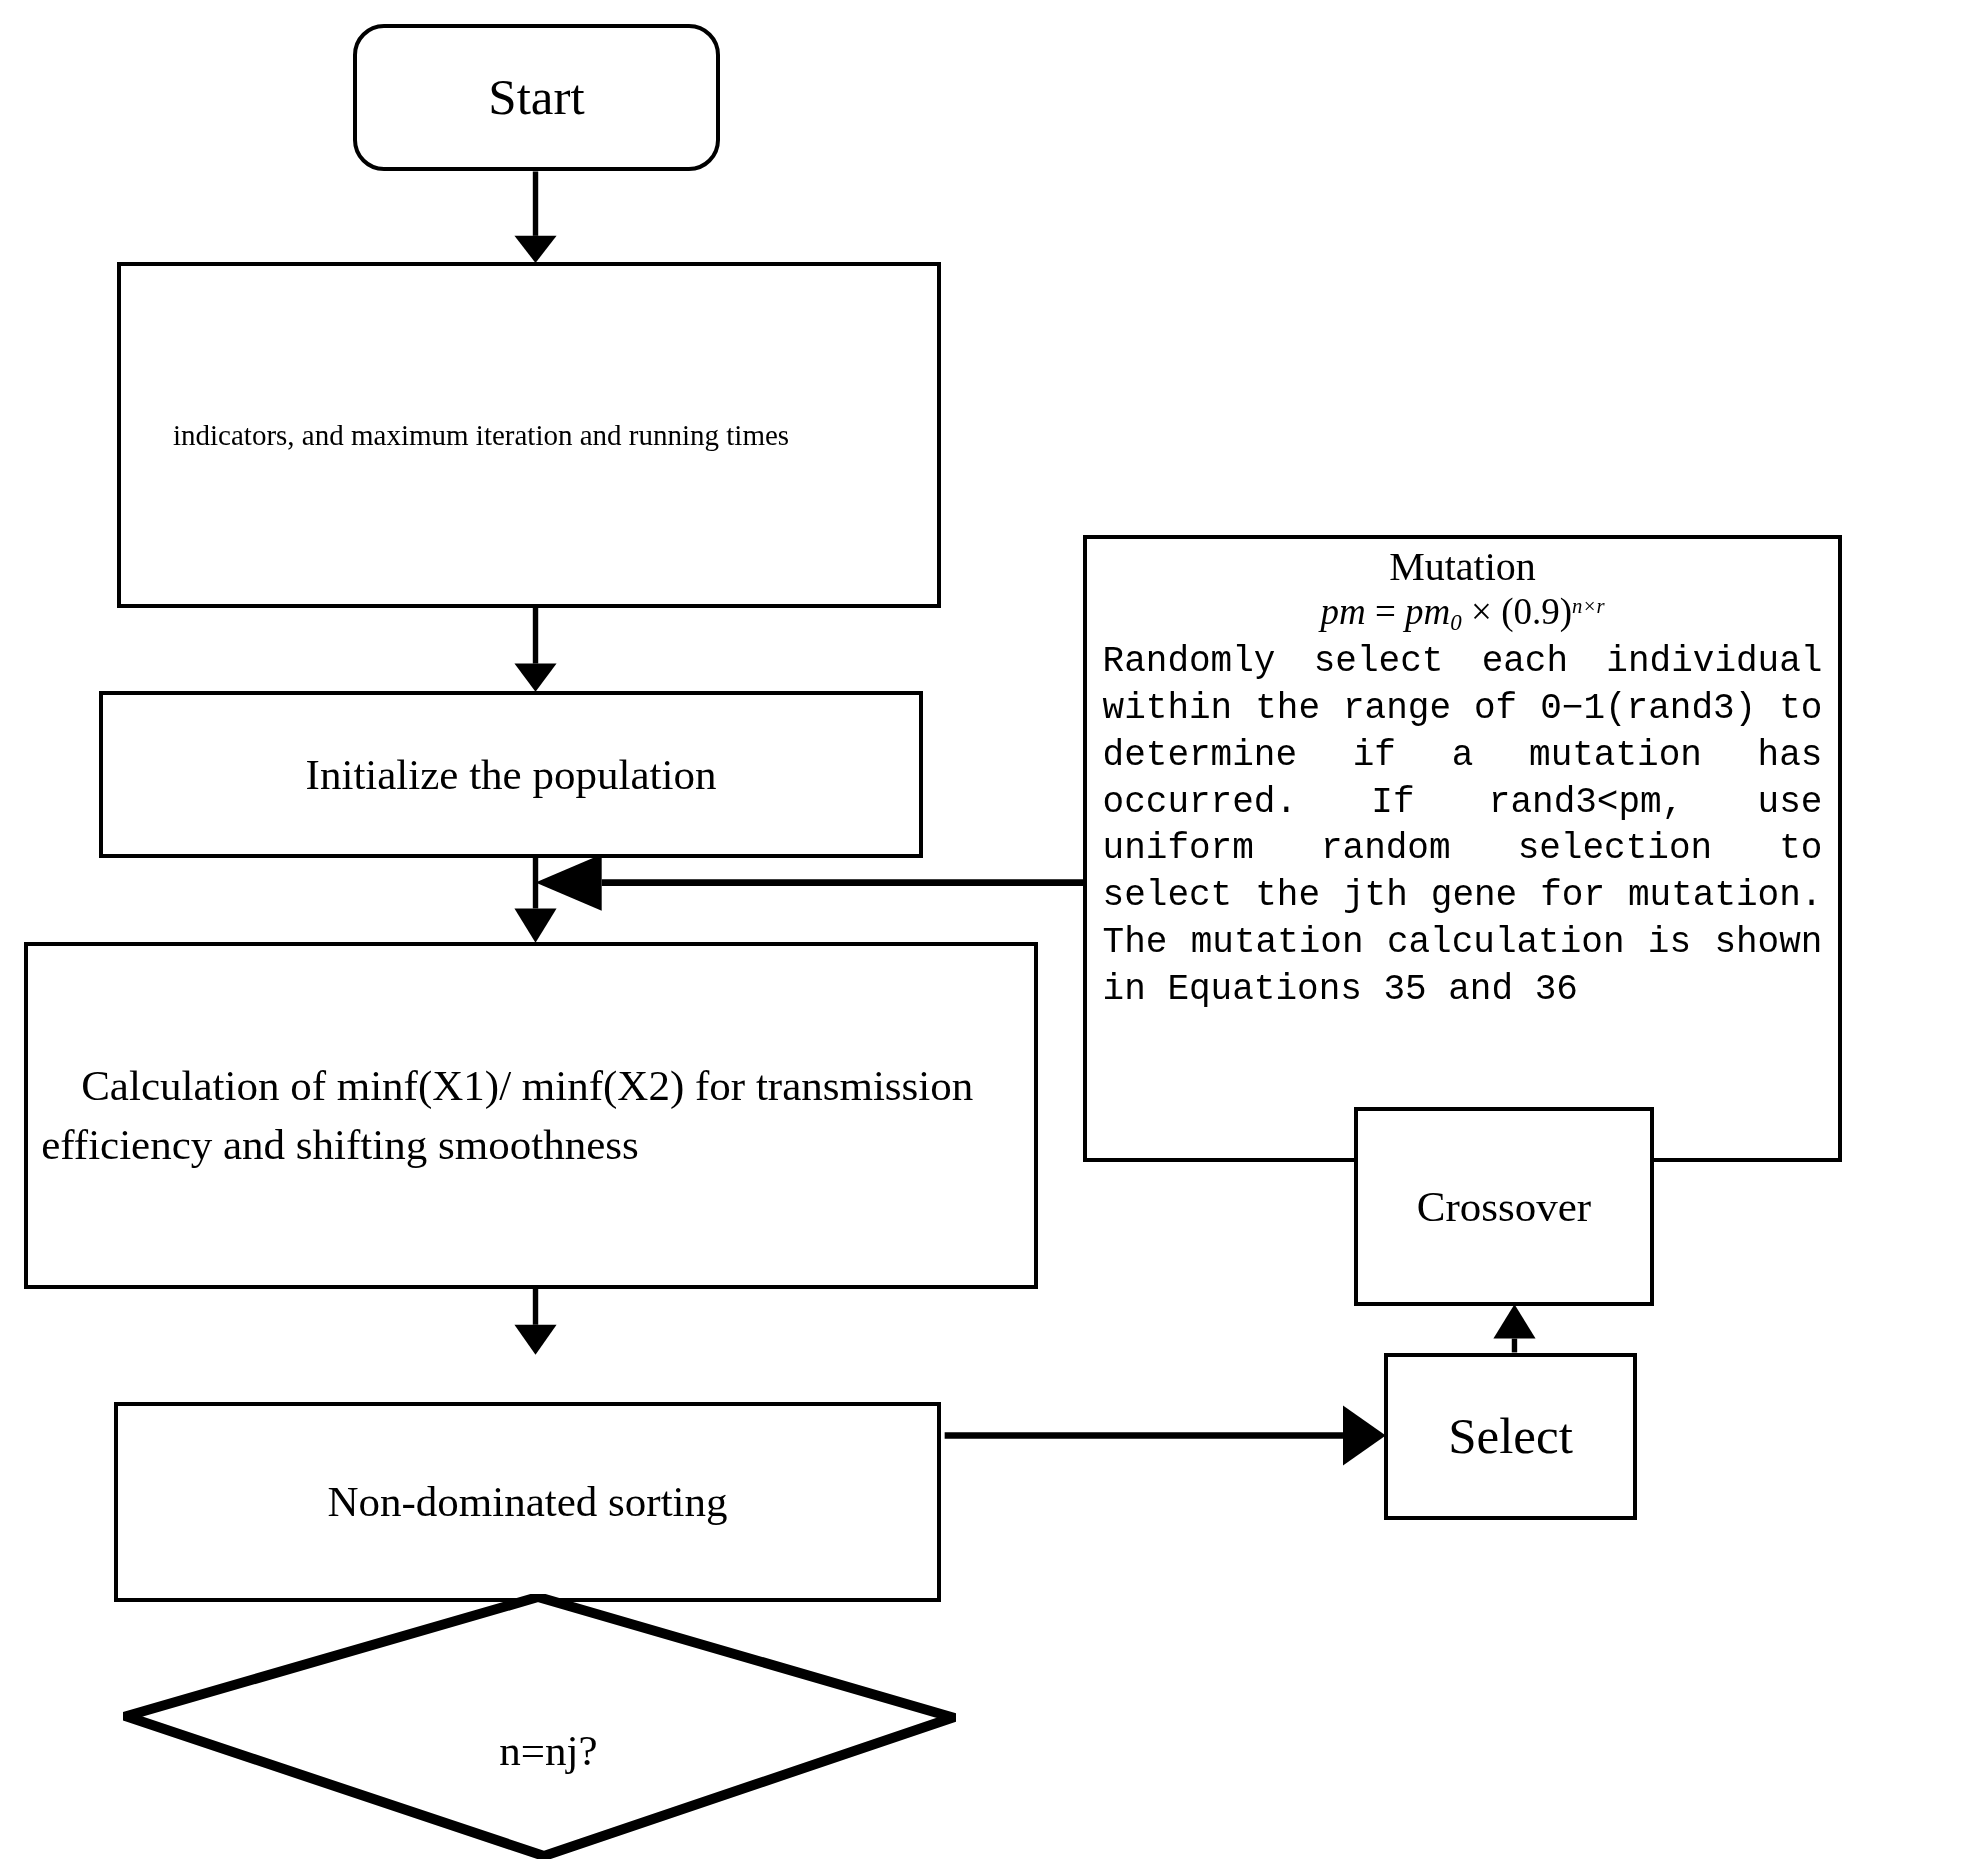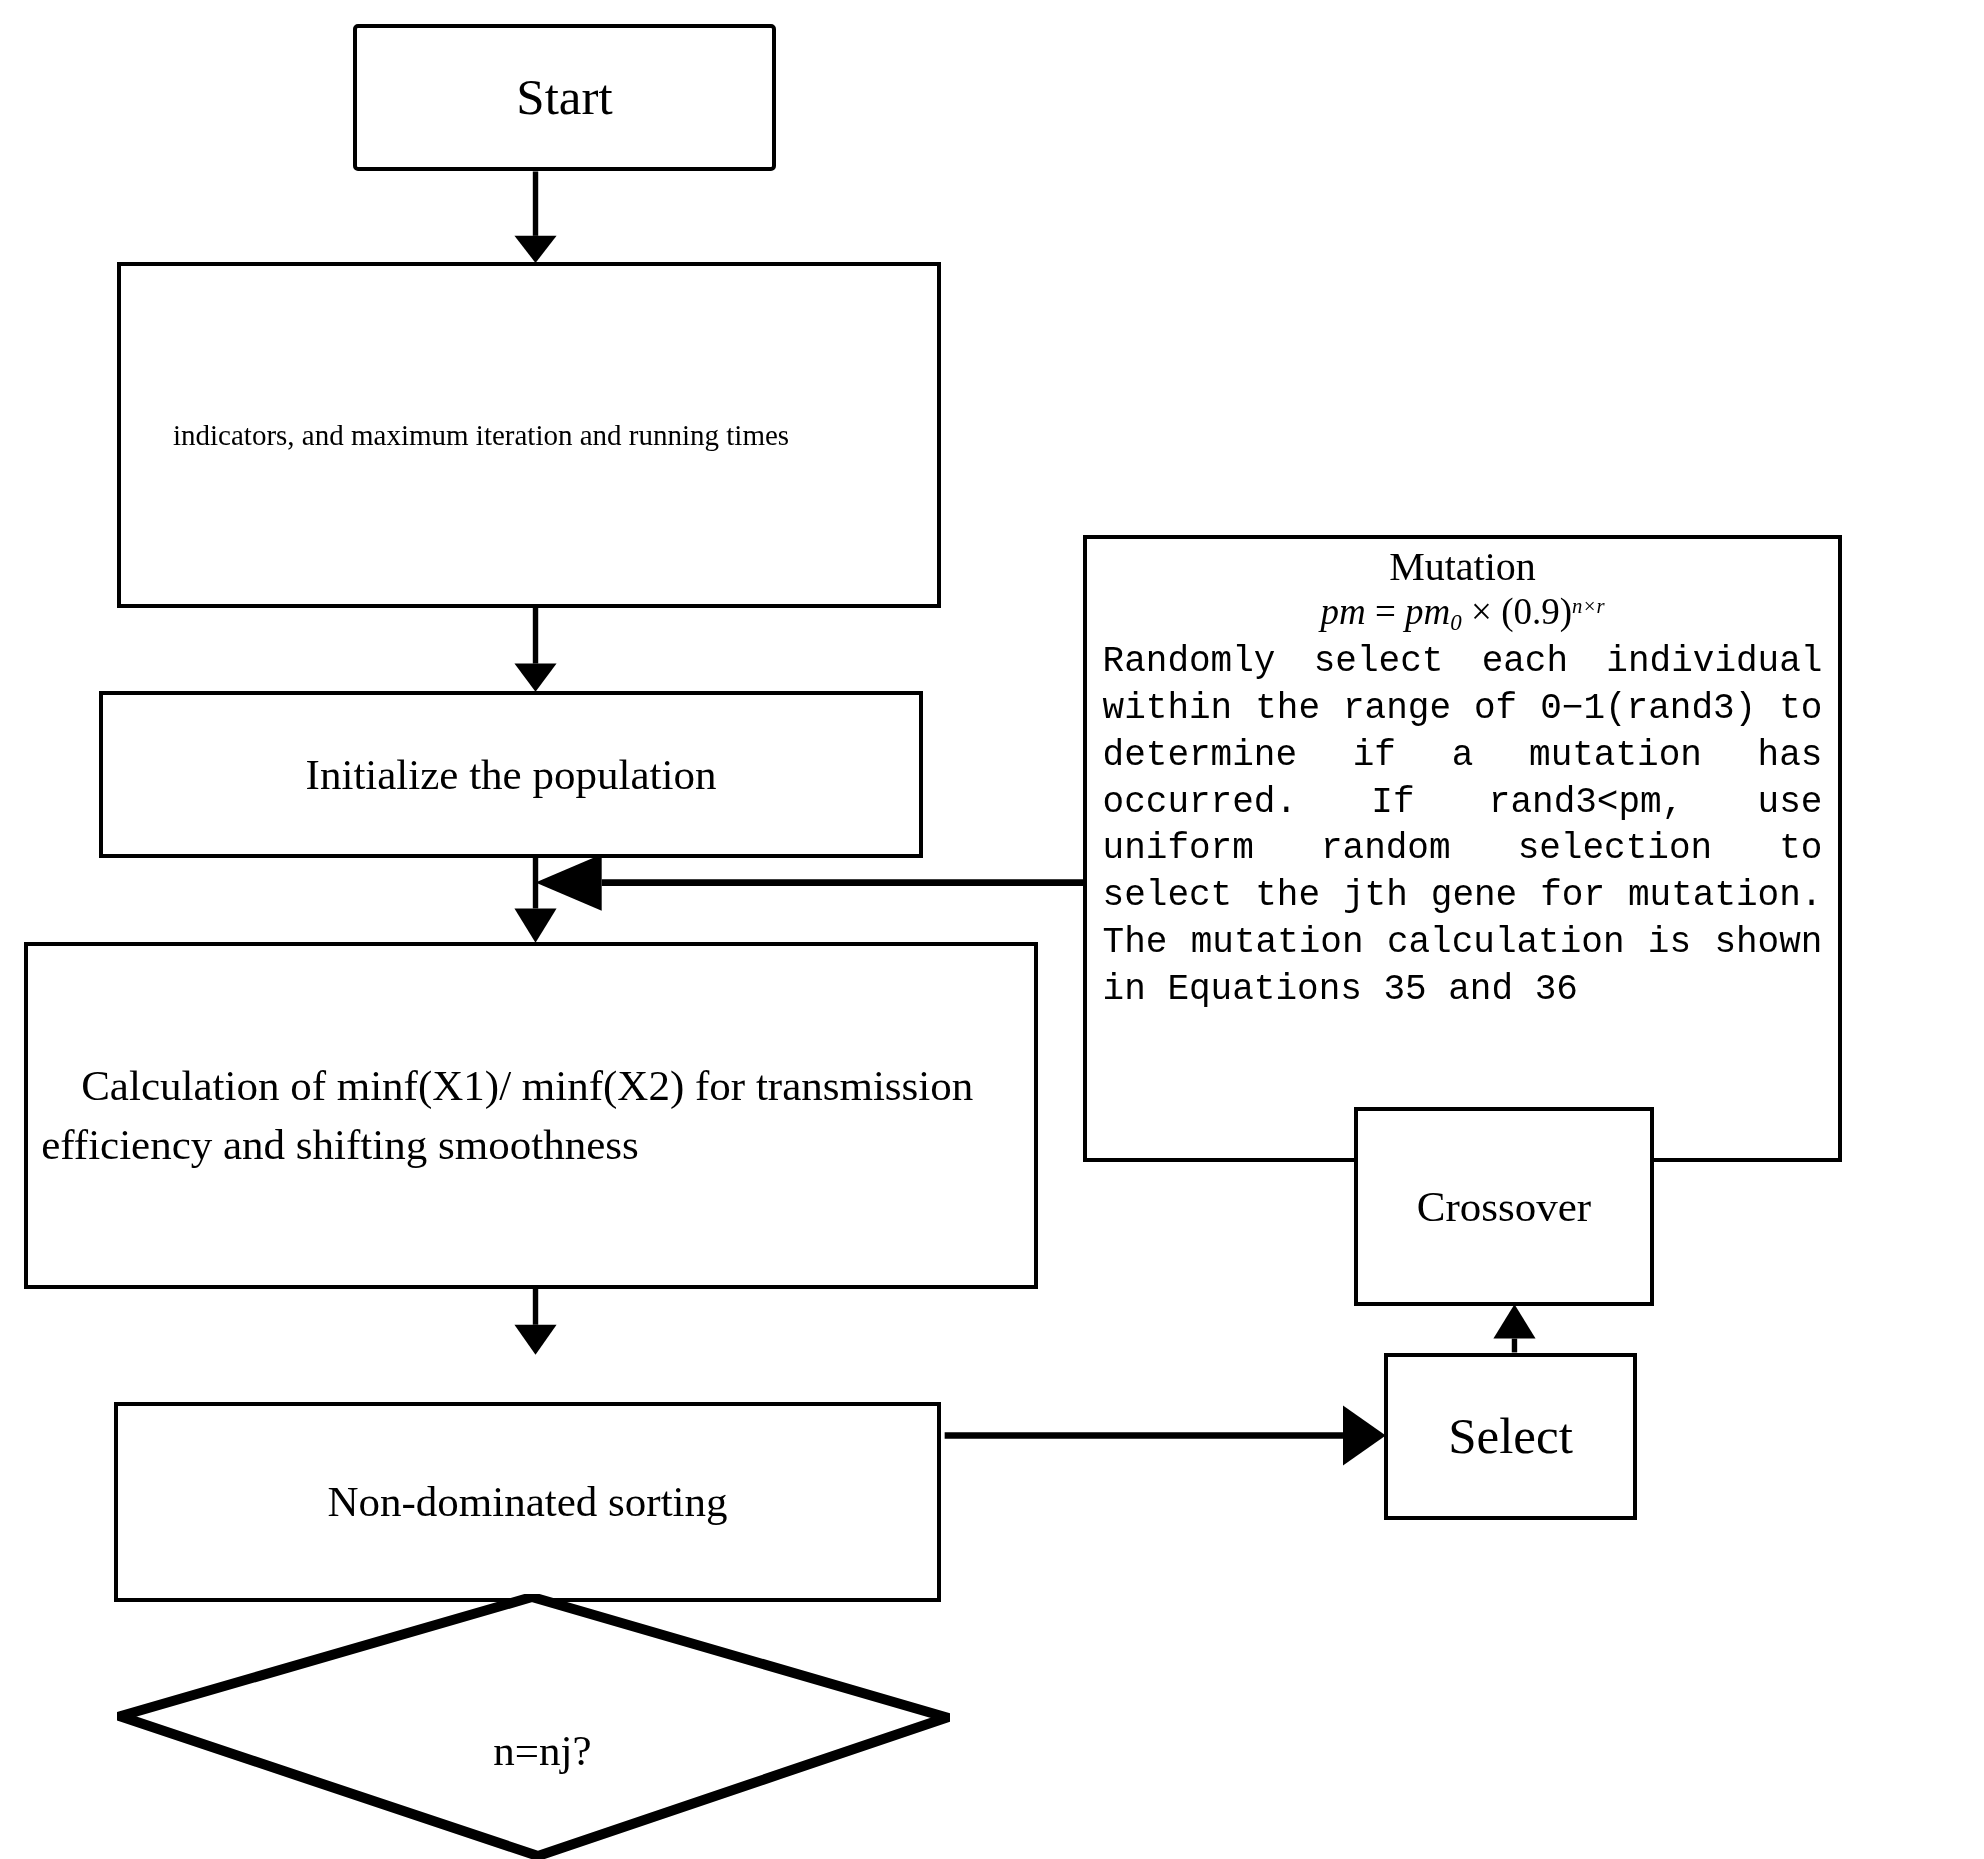--- a/index.html
+++ b/index.html
@@ -35,22 +35,22 @@
   }
   .node .txt {
     width: 100%;
     padding: 0 8.4px;
     box-sizing: border-box;
   }
 
   
   #node-start {
     left: 353px; top: 24px;
-    width: 423px; height: 147px;
-    border-radius: 5px;
+    width: 367px; height: 147px;
+    border-radius: 31px;
   }
   #node-start .txt {
     text-align: center;
     font-size: 51px;
     line-height: 1;
   }
 
   #node-indicators {
     left: 117px; top: 262px;
     width: 824px; height: 346px;
@@ -91,21 +91,21 @@
     width: 827px; height: 200px; margin-top: 48px;
   }
   #node-sorting .txt {
     text-align: center;
     font-size: 43px;
     line-height: 1.2;
   }
 
   #node-decision {
     position: absolute;
-    left: 117px; top: 1594px;
+    left: 123px; top: 1594px;
     width: 833px; height: 265px;
     display: flex;
     align-items: center;
     justify-content: center;
   }
   #node-decision .txt {
     position: relative;
     z-index: 2;
     text-align: center;
     font-size: 43px;

